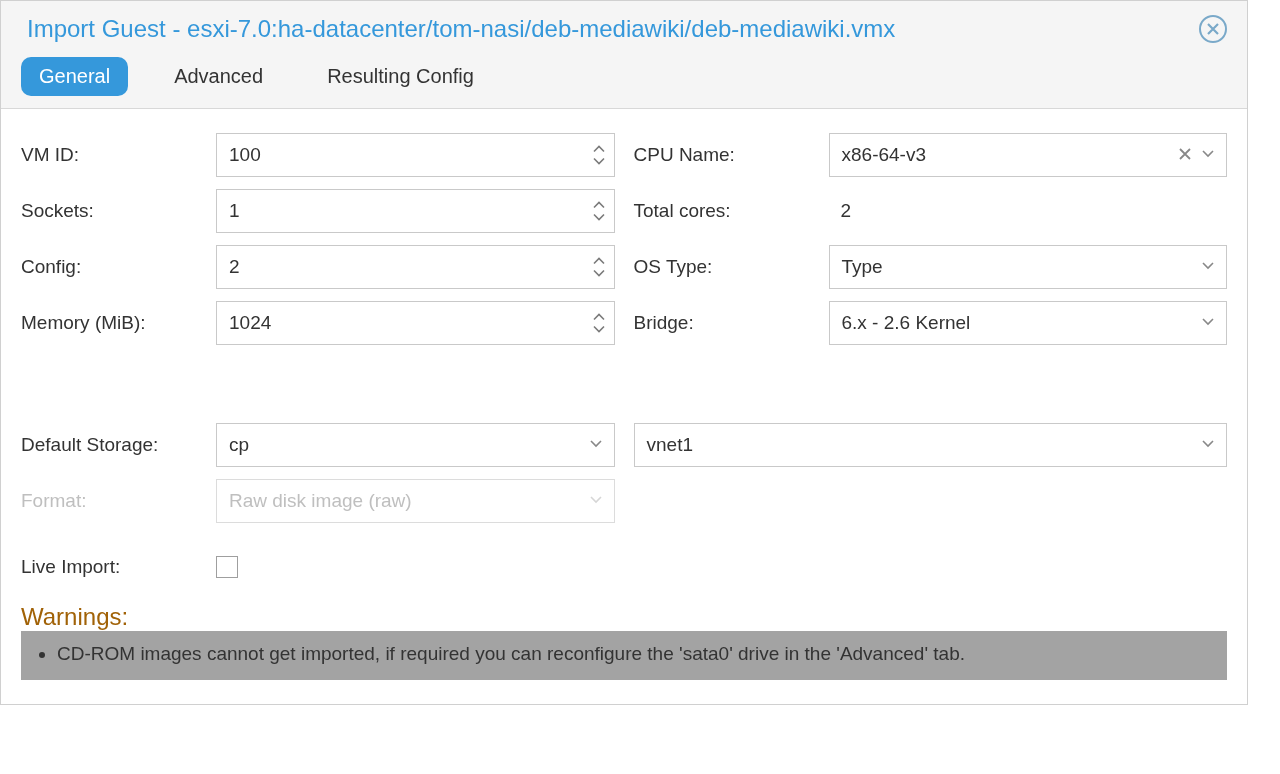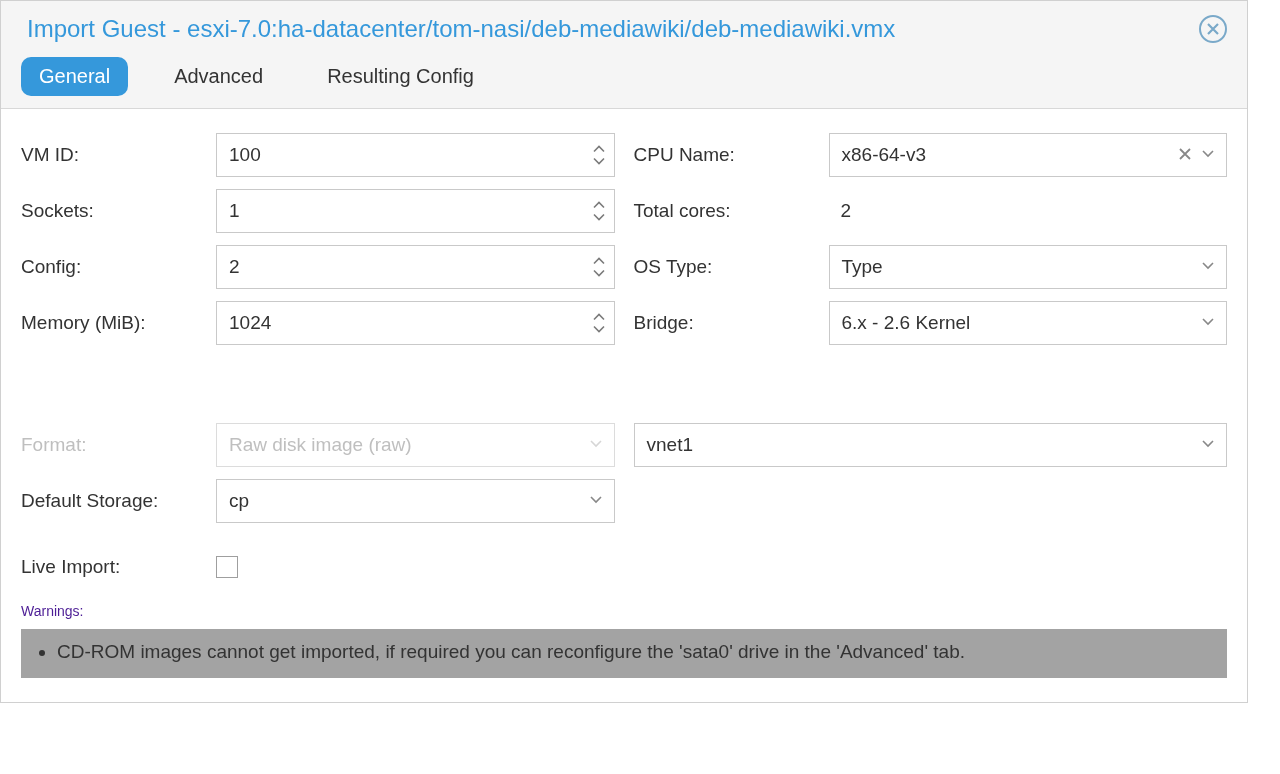--- a/index.html
+++ b/index.html
@@ -112,21 +112,21 @@
   .select.disabled .chev { color: #d6d6d6; }
   .checkbox {
     width: 22px; height: 22px;
     border: 1.5px solid #9f9f9f;
     background: #fff;
     cursor: pointer;
   }
   .spacer { height: 66px; }
   .spacer-sm { height: 10px; }
   .warnings-block { margin-top: 8px; }
-  .warnings-label { font-size: 14px; color: #4c1d95; margin-bottom: 10px; }
+  .warnings-label { font-size: 24px; color: #a16207; }
   .warning-list {
     background: #a3a3a3;
     padding: 10px 14px 12px 36px;
     list-style: disc;
     color: #333;
     font-size: 19px;
   }
   .warning-list li { line-height: 1.4; }
 </style>
 </head>
@@ -218,36 +218,36 @@
                     <path d="M2 3 L7 8 L12 3"></path>
                   </svg>
               </div>
             </div>
           </div>
         </div>
 
         <div class="spacer"></div>
 
         <div class="row">
+          <div class="label">Default Storage:</div>
+          <div class="control">
+            <div class="select">
+              <span>cp</span>
+              <div class="chev"><svg viewBox="0 0 16 16" fill="none" stroke="currentColor" stroke-width="1.6">
+                    <path d="M3 6 L8 11 L13 6"></path>
+                  </svg></div>
+            </div>
+          </div>
+        </div>
+
+        <div class="row">
           <div class="label disabled">Format:</div>
           <div class="control">
             <div class="select disabled">
               <span>Raw disk image (raw)</span>
-              <div class="chev"><svg viewBox="0 0 16 16" fill="none" stroke="currentColor" stroke-width="1.6">
-                    <path d="M3 6 L8 11 L13 6"></path>
-                  </svg></div>
-            </div>
-          </div>
-        </div>
-
-        <div class="row">
-          <div class="label">Default Storage:</div>
-          <div class="control">
-            <div class="select">
-              <span>cp</span>
               <div class="chev"><svg viewBox="0 0 16 16" fill="none" stroke="currentColor" stroke-width="1.6">
                     <path d="M3 6 L8 11 L13 6"></path>
                   </svg></div>
             </div>
           </div>
         </div>
 
         <div class="spacer-sm"></div>
 
         <div class="row">

